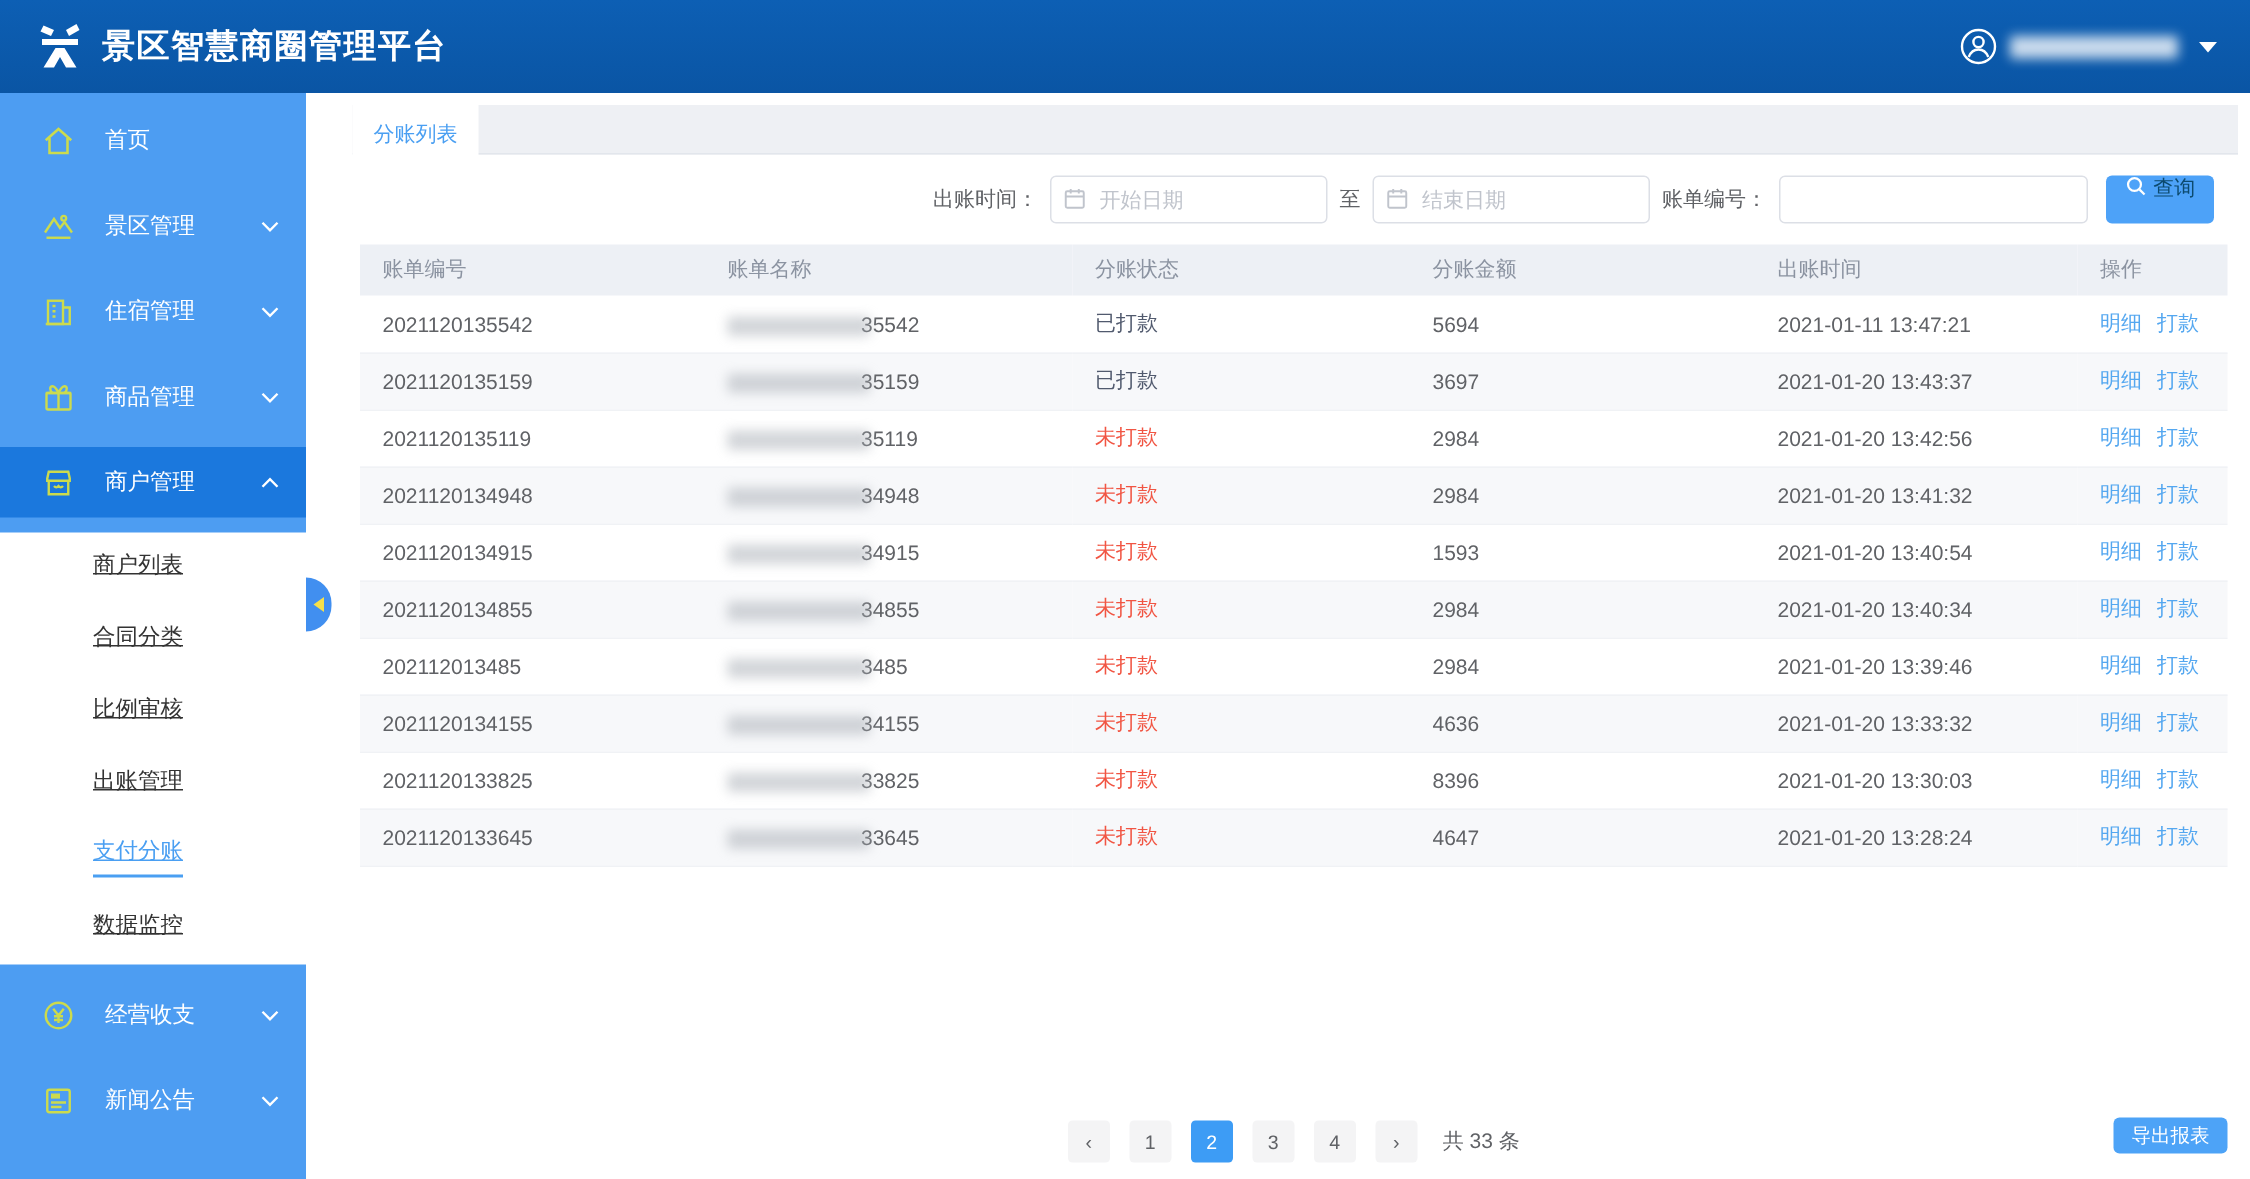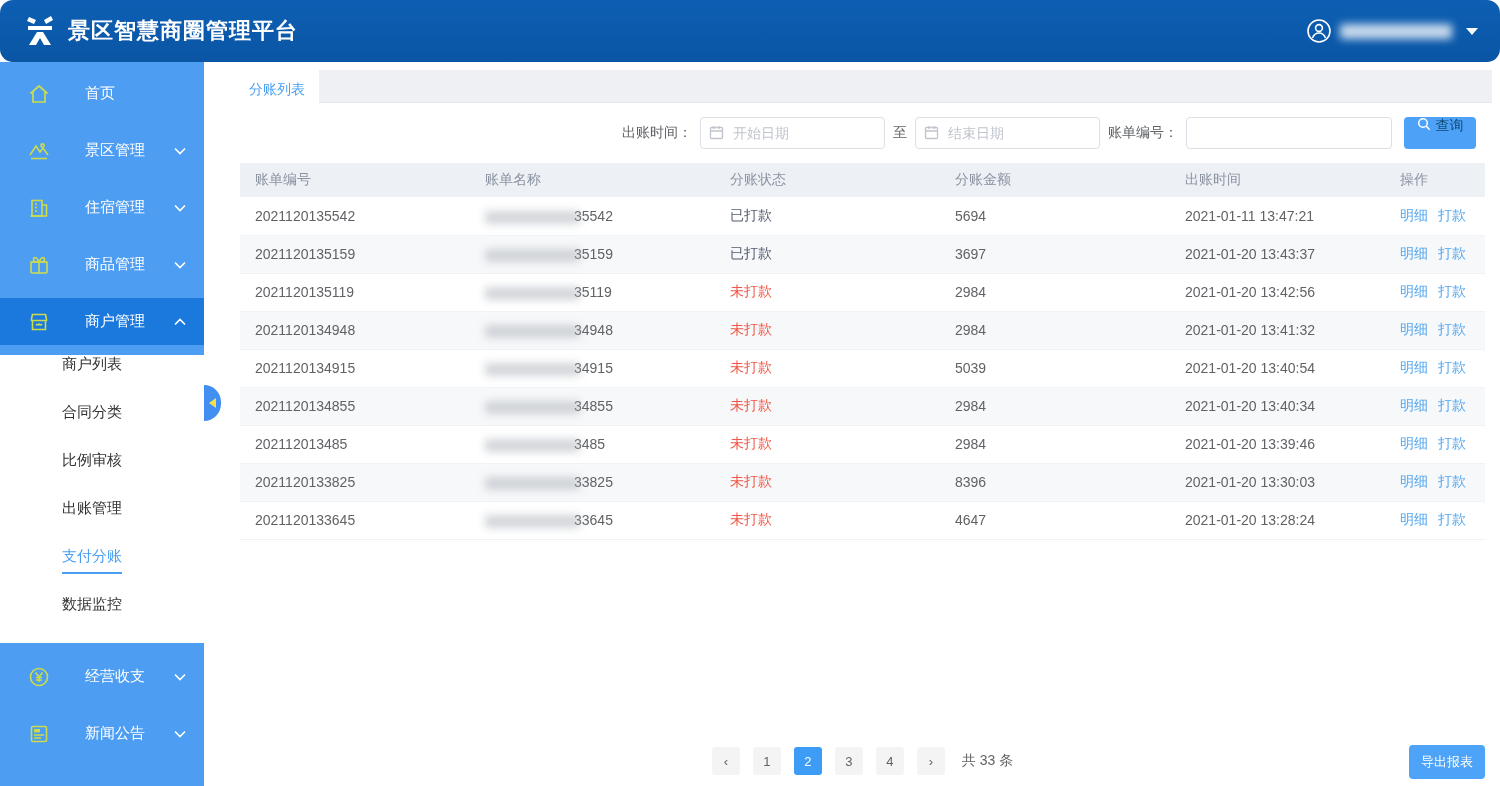--- a/index.html
+++ b/index.html
@@ -2,41 +2,41 @@
 <html><head>
 <meta charset="utf-8">
 <style>
   * { margin:0; padding:0; box-sizing:border-box; }
   html,body { width:1500px; height:786px; overflow:hidden; }
   body { font-family:"Liberation Sans","DejaVu Sans",sans-serif; background:#fff; color:#606266; }
 
   
   .app-header{
     height:62px; background:linear-gradient(180deg,#0d5fb4 0%,#0a55a4 100%);
-    display:flex; align-items:center; padding:0 22px; color:#fff;border-radius:13px;
+    display:flex; align-items:center; padding:0 22px; color:#fff;
   }
   .logo-wrap{ display:flex; align-items:center; gap:10px; }
   .app-title{ font-size:22px; font-weight:bold; letter-spacing:1px; }
   .header-right{ margin-left:auto; display:flex; align-items:center; gap:8px; }
   .user-blur{ display:inline-block; width:112px; height:15px; border-radius:2px;
     background:rgba(255,255,255,.78); filter:blur(4px); }
   .caret-down{ width:0;height:0;border-left:6px solid transparent;border-right:6px solid transparent;
     border-top:7px solid #fff; margin-left:6px; }
 
   
   .layout{ display:flex; height:724px; }
   .sidebar{ width:204px; background:#4d9df2; position:relative; flex:none; padding-top:8px; }
   .menu-item{ height:47px; margin-bottom:10px; display:flex; align-items:center;
-    padding:0 18px 0 28px; color:#fff; font-size:15px; cursor:pointer;gap:15px; }
+    padding:0 18px 0 28px; color:#fff; font-size:15px; cursor:pointer; }
   .menu-item .mi-label{ margin-left:20px; }
   .menu-item .chev{ margin-left:auto; }
   .menu-item.active{ background:#1b78dd; }
   .submenu{ background:#fff; padding:0; }
-  .submenu-item{ height:48px; display:flex; align-items:flex-start; padding-left:62px;
-    color:#333; font-size:15px; cursor:pointer; }
+  .submenu-item{ height:48px; display:flex; align-items:center; padding-left:62px;
+    color:#333; font-size:15px; cursor:pointer;text-decoration:underline; }
   .submenu-item .sm-label{ display:inline-block; padding-bottom:6px; }
   .submenu-item.active{ color:#4a9ff2; }
   .submenu-item.active .sm-label{ border-bottom:2px solid #4a9ff2; }
   .collapse-handle{ position:absolute; right:-17px; top:323px; width:17px; height:36px;
     background:#418ff0; border-radius:0 18px 18px 0; display:flex; align-items:center;
     justify-content:center; cursor:pointer; z-index:5; }
   .collapse-handle .tri{ width:0;height:0;border-top:5px solid transparent;
     border-bottom:5px solid transparent;border-right:7px solid #f6e049; }
 
   
@@ -79,21 +79,21 @@
   .op-link{ color:#54a7f0; text-decoration:none; cursor:pointer; margin-right:10px; }
 
   
   .pager-row{ position:absolute; left:36px; right:15px; top:683px; height:32px;
     display:flex; align-items:center; justify-content:center; gap:13px; font-size:14px; }
   .pg-btn{ min-width:28px; height:28px; background:#f4f4f5; border:none; border-radius:3px;
     color:#606266; font-size:13px; display:flex; align-items:center; justify-content:center;
     cursor:pointer; font-family:inherit; }
   .pg-btn.active{ background:#3d9cf5; color:#fff; }
   .pg-total{ color:#606266; margin-left:4px; white-space:nowrap; }
-  .export-btn{ position:absolute; right:0; top:0; height:34px; padding:0 12px;
+  .export-btn{ position:absolute; right:0; top:0; height:24px; padding:0 12px;
     background:#4da3f7; color:#fff; border:none; border-radius:4px; font-size:13px;
     cursor:pointer; font-family:Liberation Sans, sans-serif; }
 
   svg{ display:block; }
 </style>
 </head>
 <body>
 
 <header class="app-header">
   <div class="logo-wrap">
@@ -361,21 +361,21 @@
             <td class="cell-status unpaid">未打款</td>
             <td>2984</td>
             <td>2021-01-20 13:41:32</td>
             <td><a class="op-link">明细</a><a class="op-link">打款</a></td>
           </tr>
 
           <tr>
             <td>2021120134915</td>
             <td><span class="name-blur"></span><span>34915</span></td>
             <td class="cell-status unpaid">未打款</td>
-            <td>5039</td>
+            <td>1593</td>
             <td>2021-01-20 13:40:54</td>
             <td><a class="op-link">明细</a><a class="op-link">打款</a></td>
           </tr>
 
           <tr>
             <td>2021120134855</td>
             <td><span class="name-blur"></span><span>34855</span></td>
             <td class="cell-status unpaid">未打款</td>
             <td>2984</td>
             <td>2021-01-20 13:40:34</td>
@@ -384,20 +384,28 @@
 
           <tr>
             <td>202112013485</td>
             <td><span class="name-blur"></span><span>3485</span></td>
             <td class="cell-status unpaid">未打款</td>
             <td>2984</td>
             <td>2021-01-20 13:39:46</td>
             <td><a class="op-link">明细</a><a class="op-link">打款</a></td>
           </tr>
 
+          <tr>
+            <td>2021120134155</td>
+            <td><span class="name-blur"></span><span>34155</span></td>
+            <td class="cell-status unpaid">未打款</td>
+            <td>4636</td>
+            <td>2021-01-20 13:33:32</td>
+            <td><a class="op-link">明细</a><a class="op-link">打款</a></td>
+          </tr>
 
           <tr>
             <td>2021120133825</td>
             <td><span class="name-blur"></span><span>33825</span></td>
             <td class="cell-status unpaid">未打款</td>
             <td>8396</td>
             <td>2021-01-20 13:30:03</td>
             <td><a class="op-link">明细</a><a class="op-link">打款</a></td>
           </tr>
 

